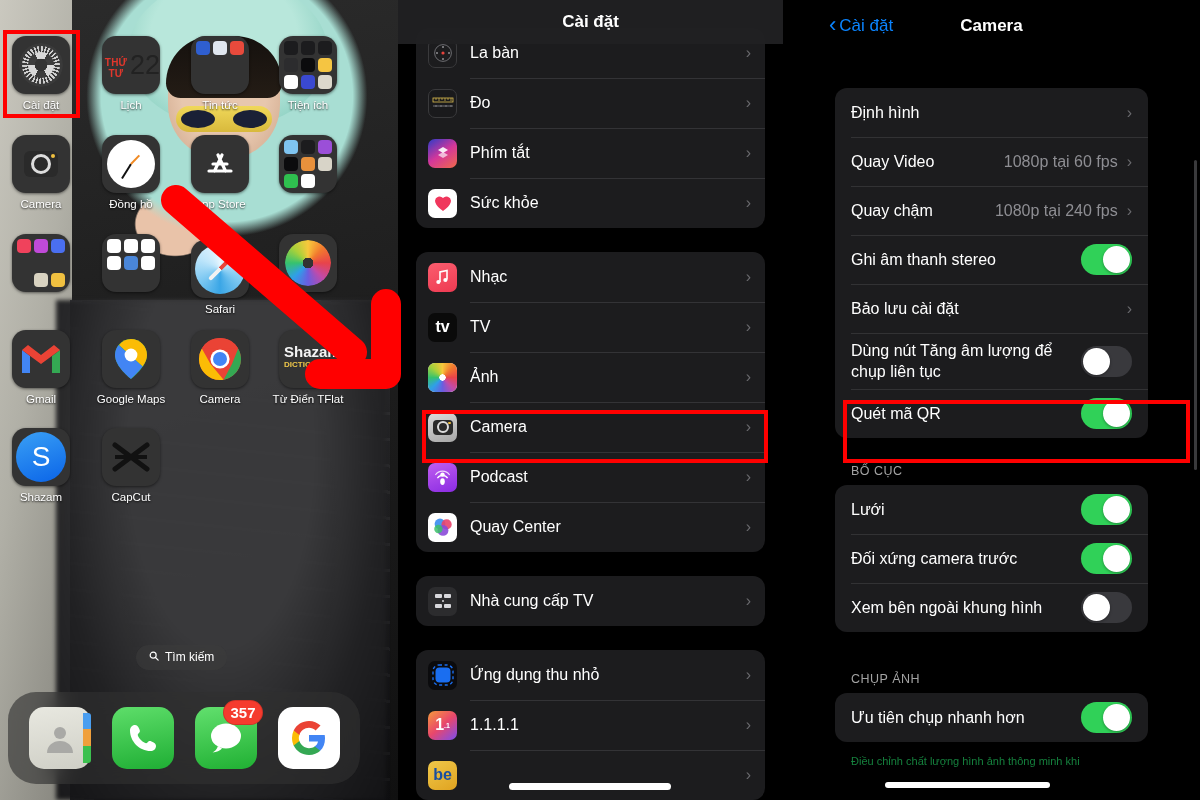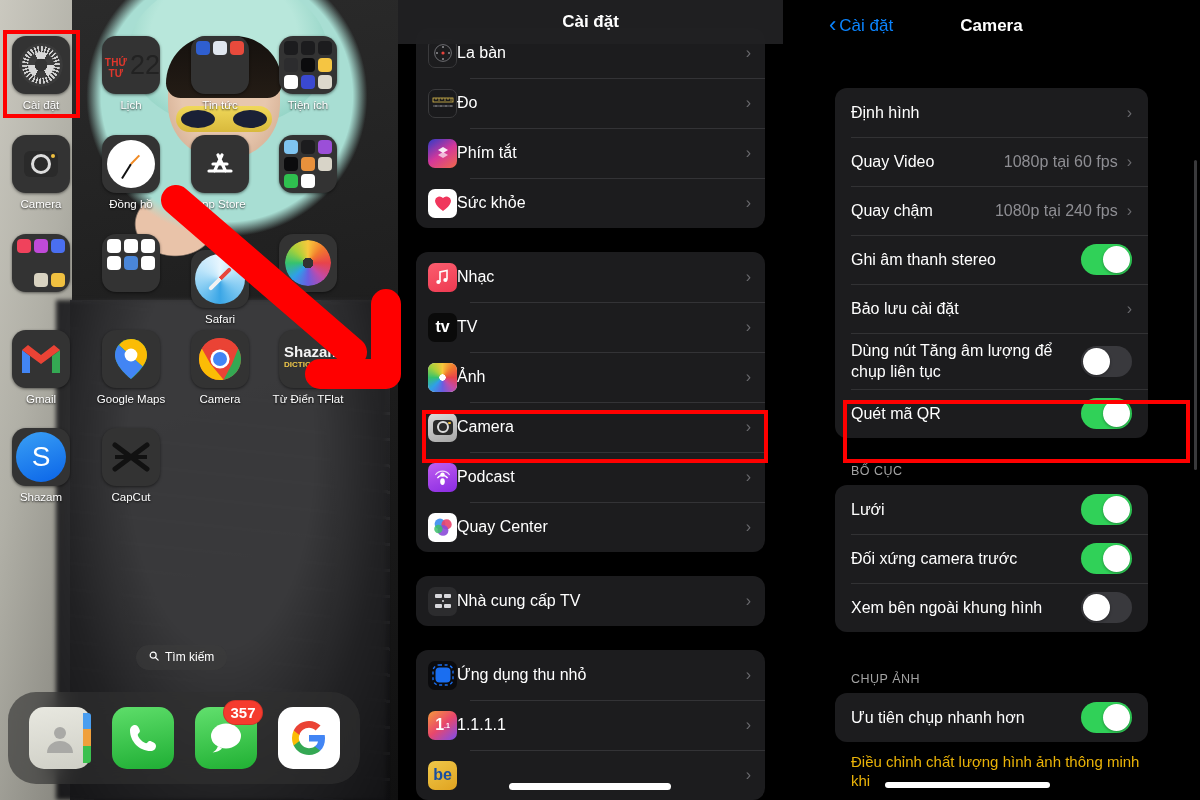--- a/index.html
+++ b/index.html
@@ -184,21 +184,21 @@
     display:flex; align-items:center; height:50px; padding-left:12px; position:relative;
   }
   .row + .row:before{
     content:""; position:absolute; left:54px; right:0; top:0; height:1px; background:#333336;
   }
   .row .ric{
     width:29px;height:29px;border-radius:7px;flex:0 0 29px;
     display:flex;align-items:center;justify-content:center; overflow:hidden;
     font-size:16px;
   }
-  .row .rlbl{ margin-left:0; color:#fff; font-size:16px; flex:1; }
+  .row .rlbl{ margin-left:13px; color:#fff; font-size:16px; flex:1; }
   .row .chev{ color:#68686c; font-size:16px; margin-right:14px; }
 
   .r-laban{ background:#1c1c1e; border:1px solid #3a3a3c; }
   .r-do{ background:#1a1a1c; border:1px solid #3a3a3c; }
   .r-phimtat{ background: linear-gradient(145deg,#2e3bc8,#d4379a,#f06a4a); }
   .r-suckhoe{ background:#fff; }
   .r-nhac{ background: linear-gradient(160deg,#fb5d6e,#ee3a52); }
   .r-tv{ background:#0a0a0a; color:#fff; font-size:11px; font-weight:bold;}
   .r-anh{ background:#fff; }
   .r-camera{ background: linear-gradient(160deg,#dcdcdc,#a6a6a6); }
@@ -242,21 +242,21 @@
   .rrow .rl{ color:#fff; font-size:16px; flex:1; line-height:21px; padding:7px 0; }
   .rrow .rv{ color:#8e8e93; font-size:16px; margin-right:9px; }
   .rrow .rchev{ color:#68686c; font-size:16px; }
   .sw{ width:51px; height:31px; border-radius:16px; position:relative; flex:0 0 51px; }
   .sw.on{ background:#30d158; }
   .sw.off{ background:#39393d; }
   .sw .knob{ position:absolute; top:2px; width:27px; height:27px; border-radius:50%; background:#fff; box-shadow:0 1px 3px rgba(0,0,0,.35); }
   .sw.on .knob{ right:2px; }
   .sw.off .knob{ left:2px; }
   .sec-title{ color:#a3a3a3; font-size:12.5px; letter-spacing:.5px; margin:26px 0 7px 68px; }
-  .footnote{ color:#eab308; font-size:15px; line-height:19px; margin:10px 56px 0 68px; }
+  .footnote{ color:#15803d; font-size:11px; line-height:19px; margin:10px 56px 0 68px; }
   .r-scrollbar{ position:absolute; right:3px; top:160px; width:3px; height:310px; border-radius:2px; background:#3a3a3c; }
 
   
   .rbox{ position:absolute; border:4px solid #ff0000; pointer-events:none; z-index:30; }
   .arrow-wrap{ position:absolute; left:0; top:0; width:1200px; height:800px; pointer-events:none; z-index:29; }
   .mid-underline{
     position:absolute; left:509px; top:783px; width:162px; height:7px;
     border-radius:4px; background:#fff; z-index:7;
   }
   .right-underline{
@@ -396,21 +396,21 @@
               <i style="background:#4a86d8"></i>
               <i style="background:#fff"></i>
             <i style="background:transparent"></i>
               <i style="background:transparent"></i>
               <i style="background:transparent"></i>
           </div>
         </div>
         <div class="lbl"></div>
       </div>
 
-      <div class="app" style="left:177px; top:250px;">
+      <div class="app" style="left:177px; top:240px;">
         <div class="ico ic-safari">
             <div class="sf"></div>
           </div>
         <div class="lbl">Safari</div>
       </div>
 
       <div class="app" style="left:265px; top:234px;">
         <div class="ico ic-photos">
             <div class="ph"></div>
           </div>

